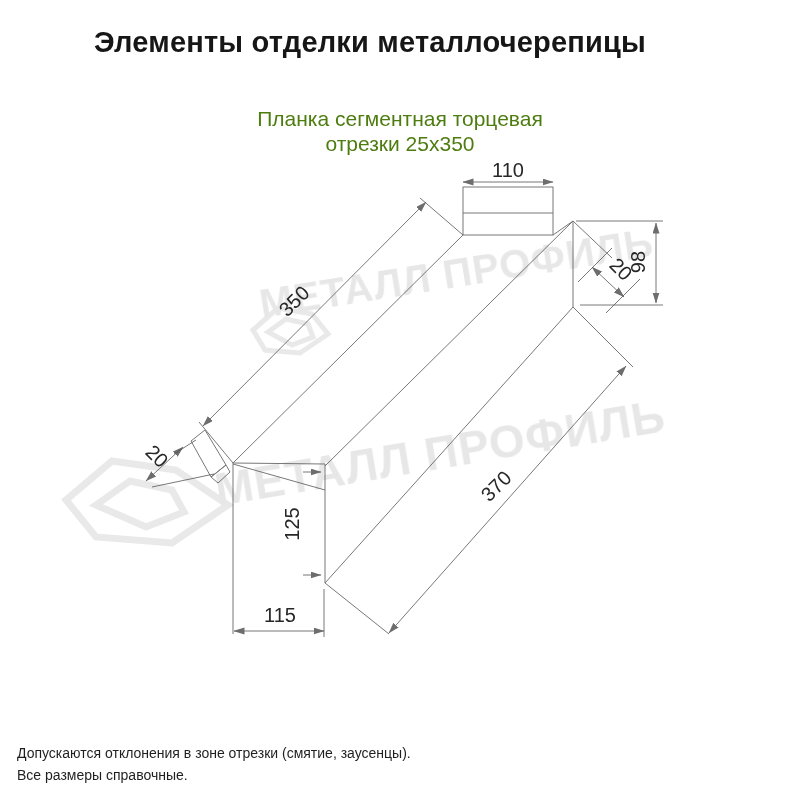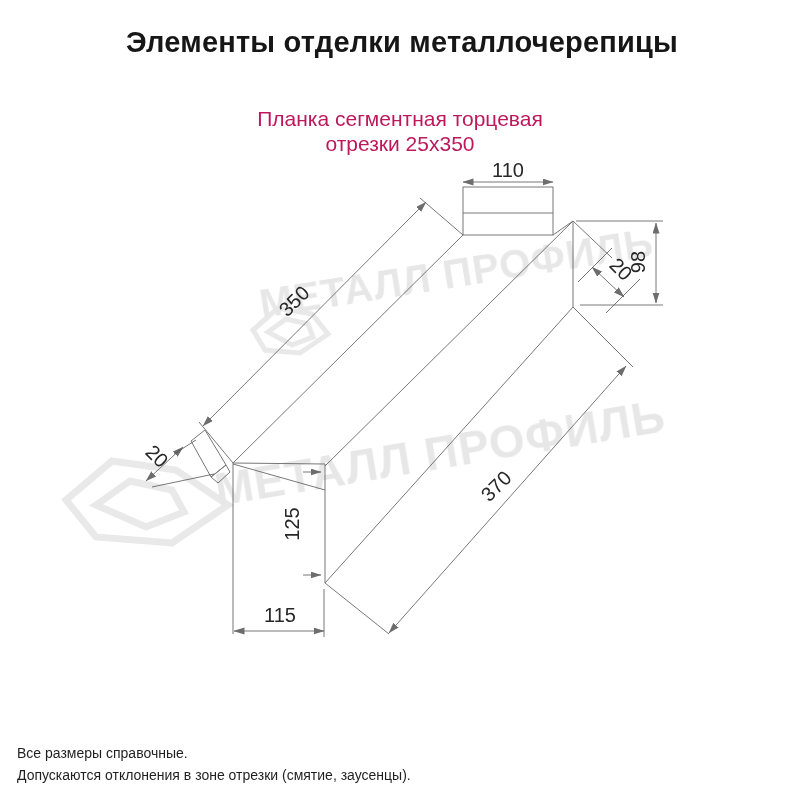--- a/index.html
+++ b/index.html
@@ -1,21 +1,21 @@
 <!DOCTYPE html>
 <html><head>
 <meta charset="utf-8">
 <style>
   html,body{margin:0;padding:0;background:#ffffff;}
   body{width:800px;height:800px;position:relative;overflow:hidden;
        font-family:"Liberation Sans", sans-serif;color:#1e1e1e;}
   .page-title{position:absolute;top:26px;left:0;width:740px;text-align:center;
-       font-size:29px;font-weight:700;letter-spacing:.2px;color:#161616;padding-left:32px;}
+       font-size:29px;font-weight:700;letter-spacing:.2px;color:#161616;}
   .subtitle{position:absolute;top:106px;left:0;width:800px;text-align:center;
-       font-size:21px;font-weight:400;line-height:25px;color:#be185d;}
+       font-size:21px;font-weight:400;line-height:25px;color:#4d7c0f;}
   .footer{position:absolute;left:17px;top:742px;font-size:14px;line-height:22px;color:#1f1f1f;}
   svg text.dim{font-family:"Liberation Sans",sans-serif;font-size:20px;fill:#272727;}
   svg text.wm{font-family:"Liberation Sans",sans-serif;font-weight:700;fill:#d9d9d9;}
   svg .ln{stroke:#5a5a5a;stroke-width:1;fill:none;opacity:.82;}
   svg .lg{stroke:#dcdcdc;fill:none;}
 </style>
 </head>
 <body>
 
 <div class="page-title">Элементы отделки металлочерепицы</div>
@@ -119,15 +119,15 @@
     <text class="dim" x="280" y="622" text-anchor="middle">115</text>
   </g>
 
   <g>
     <line class="ln" x1="389" y1="633" x2="626" y2="366" marker-start="url(#as)" marker-end="url(#ae)"></line>
     <text class="dim" transform="translate(501,491) rotate(-45)" text-anchor="middle">370</text>
   </g>
 </svg>
 
 <div class="footer">
+  <div>Допускаются отклонения в зоне отрезки (смятие, заусенцы).</div>
   <div>Все размеры справочные.</div>
-  <div>Допускаются отклонения в зоне отрезки (смятие, заусенцы).</div>
 </div>
 
 </body></html>

